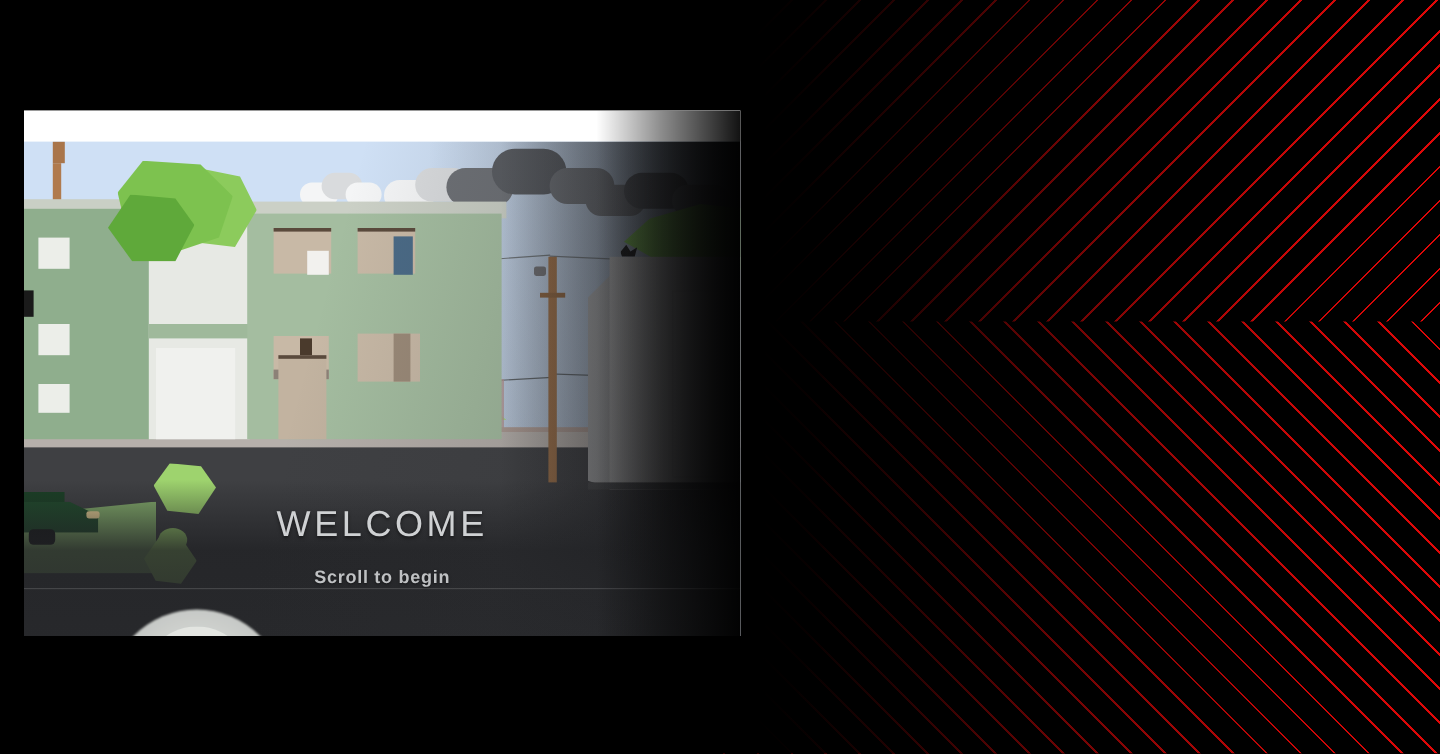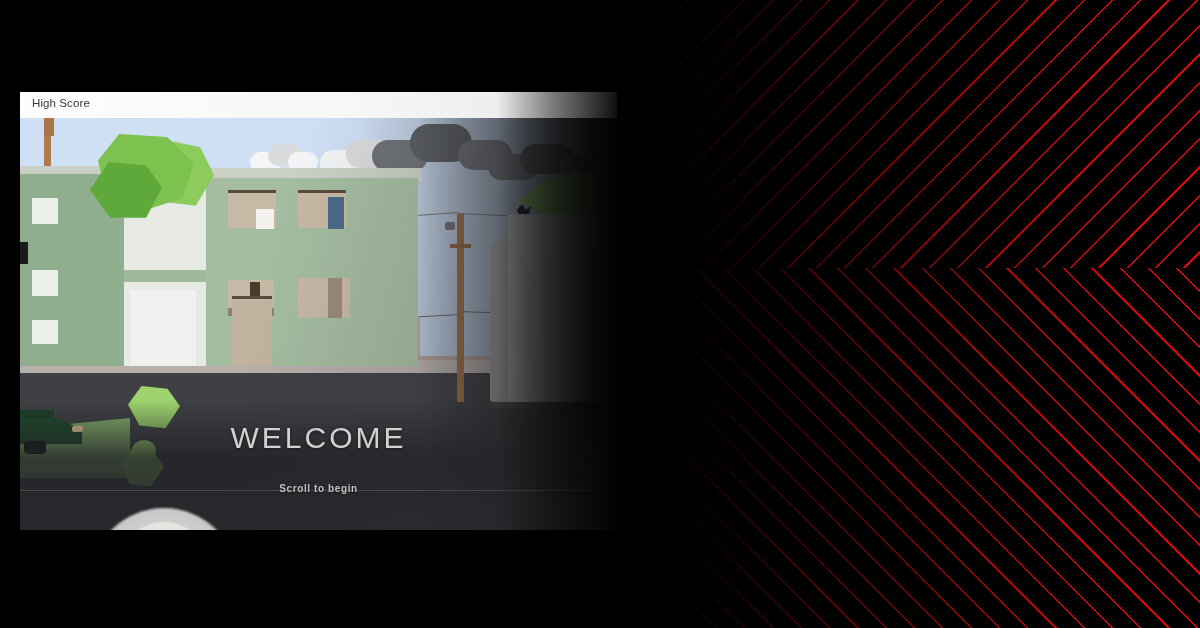--- a/index.html
+++ b/index.html
@@ -341,22 +341,22 @@
     z-index:27;
   }
 
   
   #hero-text { position:absolute; left:0; top:303px; width:100%; text-align:center; z-index:32; }
   #hero-title {
     font-size:30px; font-weight:400; letter-spacing:3px;
     color:#cfd1d3; text-shadow:0 1px 3px rgba(0,0,0,0.5);
   }
   #hero-sub {
-    margin-top:28px;
-    font-size:10px; font-weight:700; letter-spacing:0.6px;
+    margin-top:18px;
+    font-size:15px; font-weight:700; letter-spacing:0.6px;
     color:#bfc1c3; text-shadow:0 1px 2px rgba(0,0,0,0.5);
   }
   #hero-hr {
     position:absolute; left:0; top:372px; width:100%; height:1px;
     background:rgba(255,255,255,0.14); z-index:31;
   }
 
   
   #webcam {
     position:absolute; left:70px; top:390px;
@@ -398,23 +398,20 @@
       <div class="stripes"></div>
     </div>
     <div class="pat-half pat-bot">
       <div class="stripes"></div>
     </div>
     <div id="pattern-fade"></div>
   </div>
 
   <div id="card">
 
-    <div id="topbar">
-      <div id="topbar-label">High Score</div>
-    </div>
 
     <div id="scene">
 
       <div id="sky-right-dim"></div>
 
       <div class="cloud" style="left:6px;top:72px;width:90px;height:44px;">
         <div class="cl-p" style="left:0;top:18px;width:40px;height:24px;border-radius:14px;"></div>
         <div class="cl-d" style="left:22px;top:8px;width:44px;height:28px;border-radius:15px;"></div>
         <div class="cl-p" style="left:48px;top:16px;width:40px;height:24px;border-radius:14px;"></div>
       </div>

